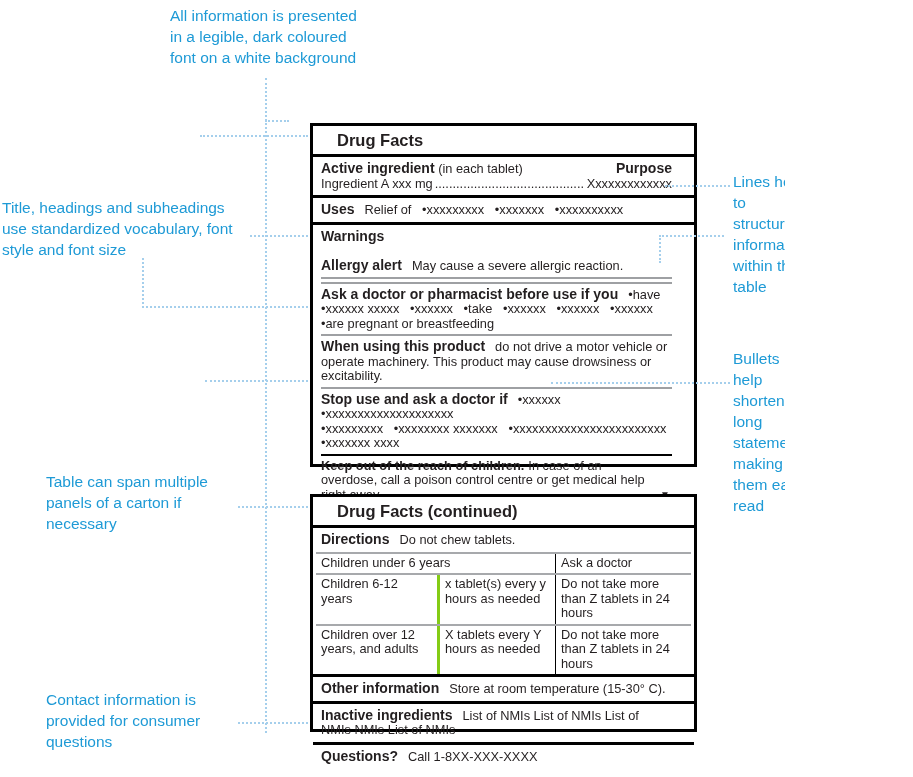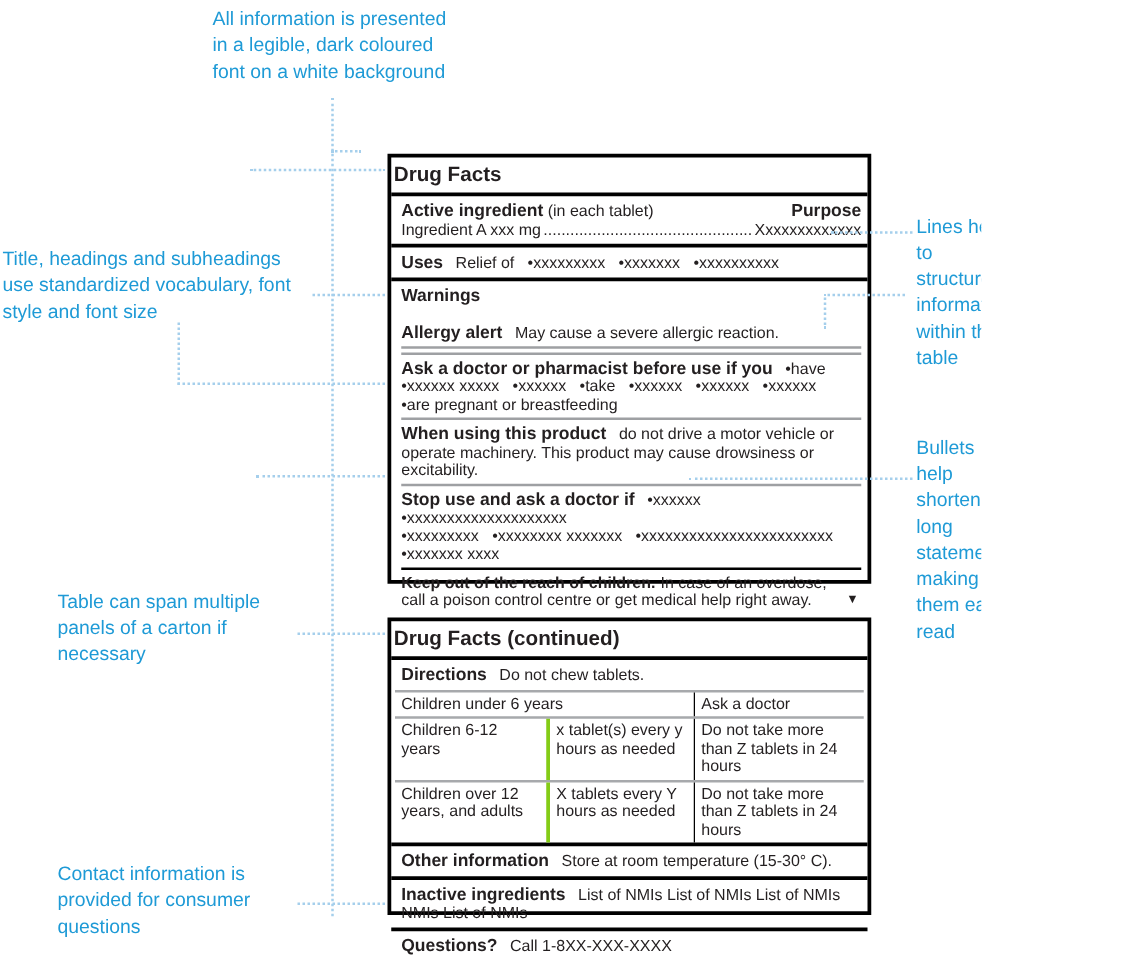--- a/index.html
+++ b/index.html
@@ -16,23 +16,23 @@
   
   .lh { position:absolute; height:0; border-top:2px dotted #a5cfec; z-index:3; }
   .lv { position:absolute; width:0;  border-left:2px dotted #a5cfec; z-index:3; }
   
   .dft {
     position:absolute; left:310px; width:387px; background:#fff;
     border:3px solid #000; font-size:12.8px; line-height:14.5px; z-index:2;
   }
   .t1 { top:123px; height:344px; }
   .t2 { top:494px; height:238px; }
-  .dft-title { font-size:16.5px; line-height:20px; font-weight:bold; padding:4px 2px; border-bottom:3px solid #000; }
+  .dft-title { font-size:16.5px; line-height:20px; font-weight:bold; padding:4px 24px; border-bottom:3px solid #000; }
   .t-normal { font-weight:bold; }
-  .row { padding:4px 5px 4px 8px; }
+  .row { padding:4px 22px 4px 8px; }
   .rb  { border-bottom:3px solid #000; }
   .tb  { border-top:3px solid #000; }
   .sh  { font-weight:bold; font-size:14px; margin-right:10px; }
   .sh0 { font-weight:bold; font-size:14px; }
   .pre { white-space:pre-wrap; }
   .flexline { display:flex; align-items:baseline; }
   .spacer { flex:1; }
   .dots { flex:1; overflow:hidden; white-space:nowrap; margin:0 2px; }
   .wh { margin-bottom:14px; }
   .hl { height:2px; background:#9ea0a3; margin:3px 0; }

